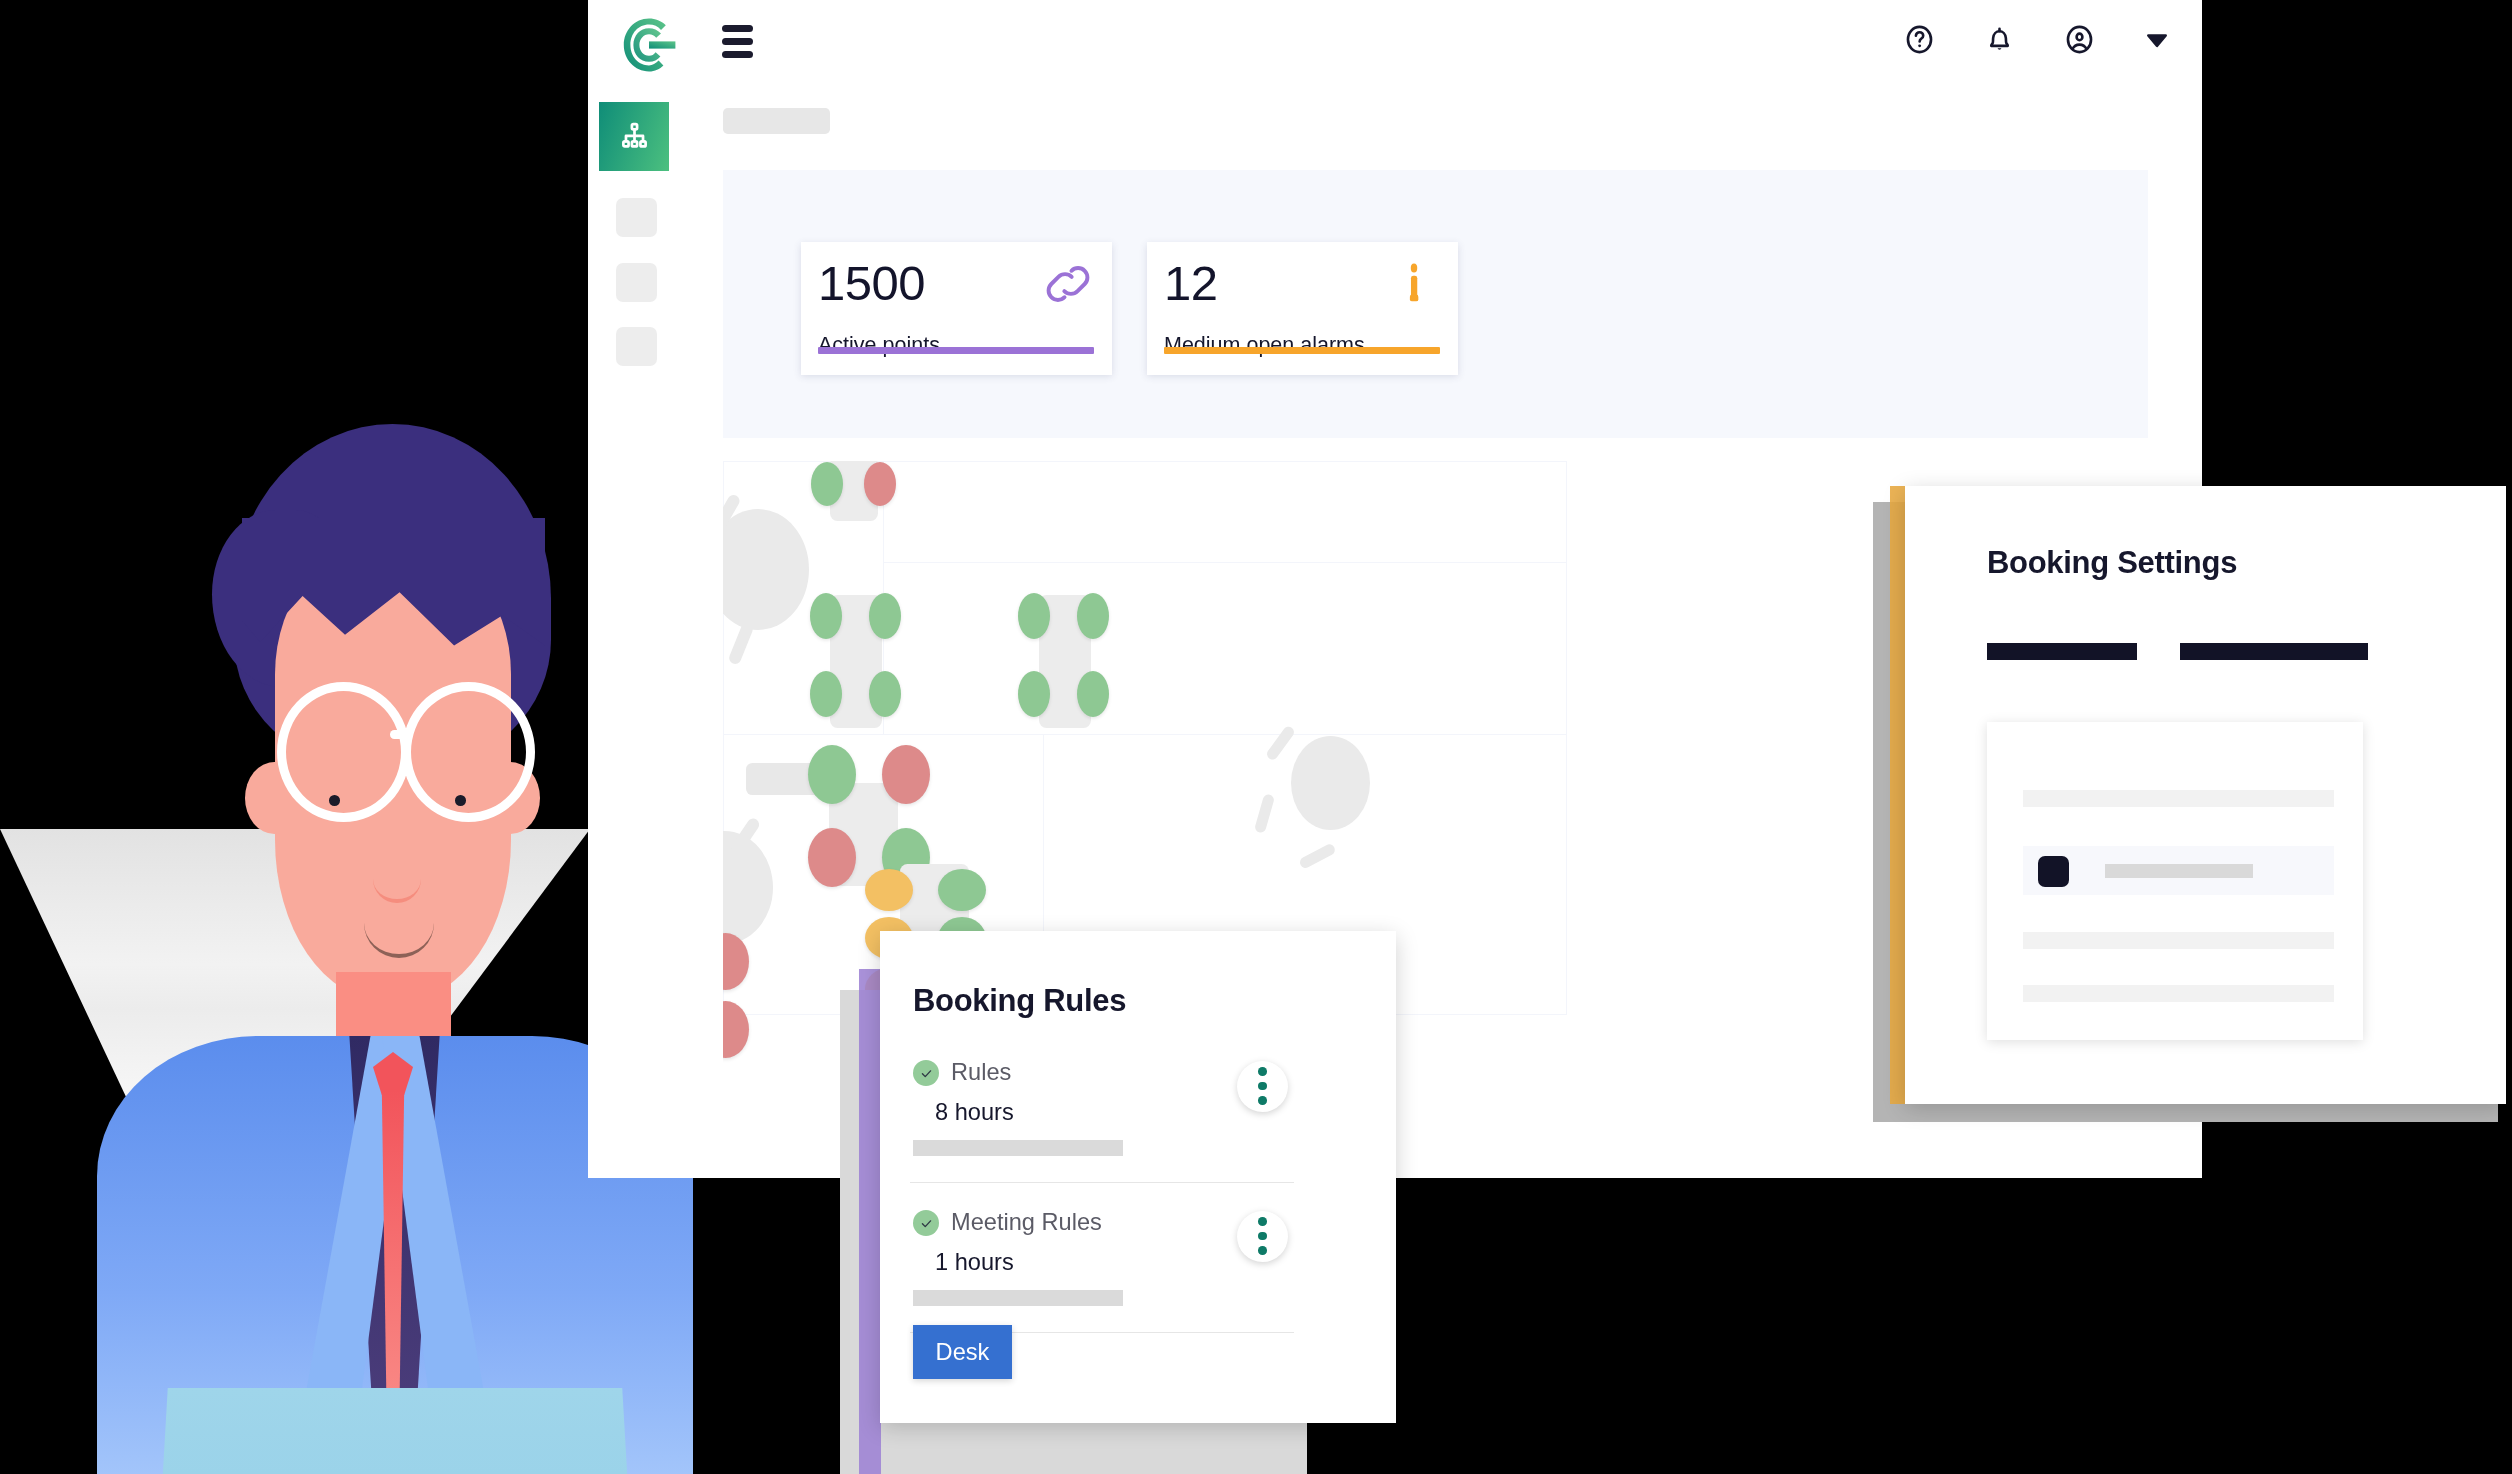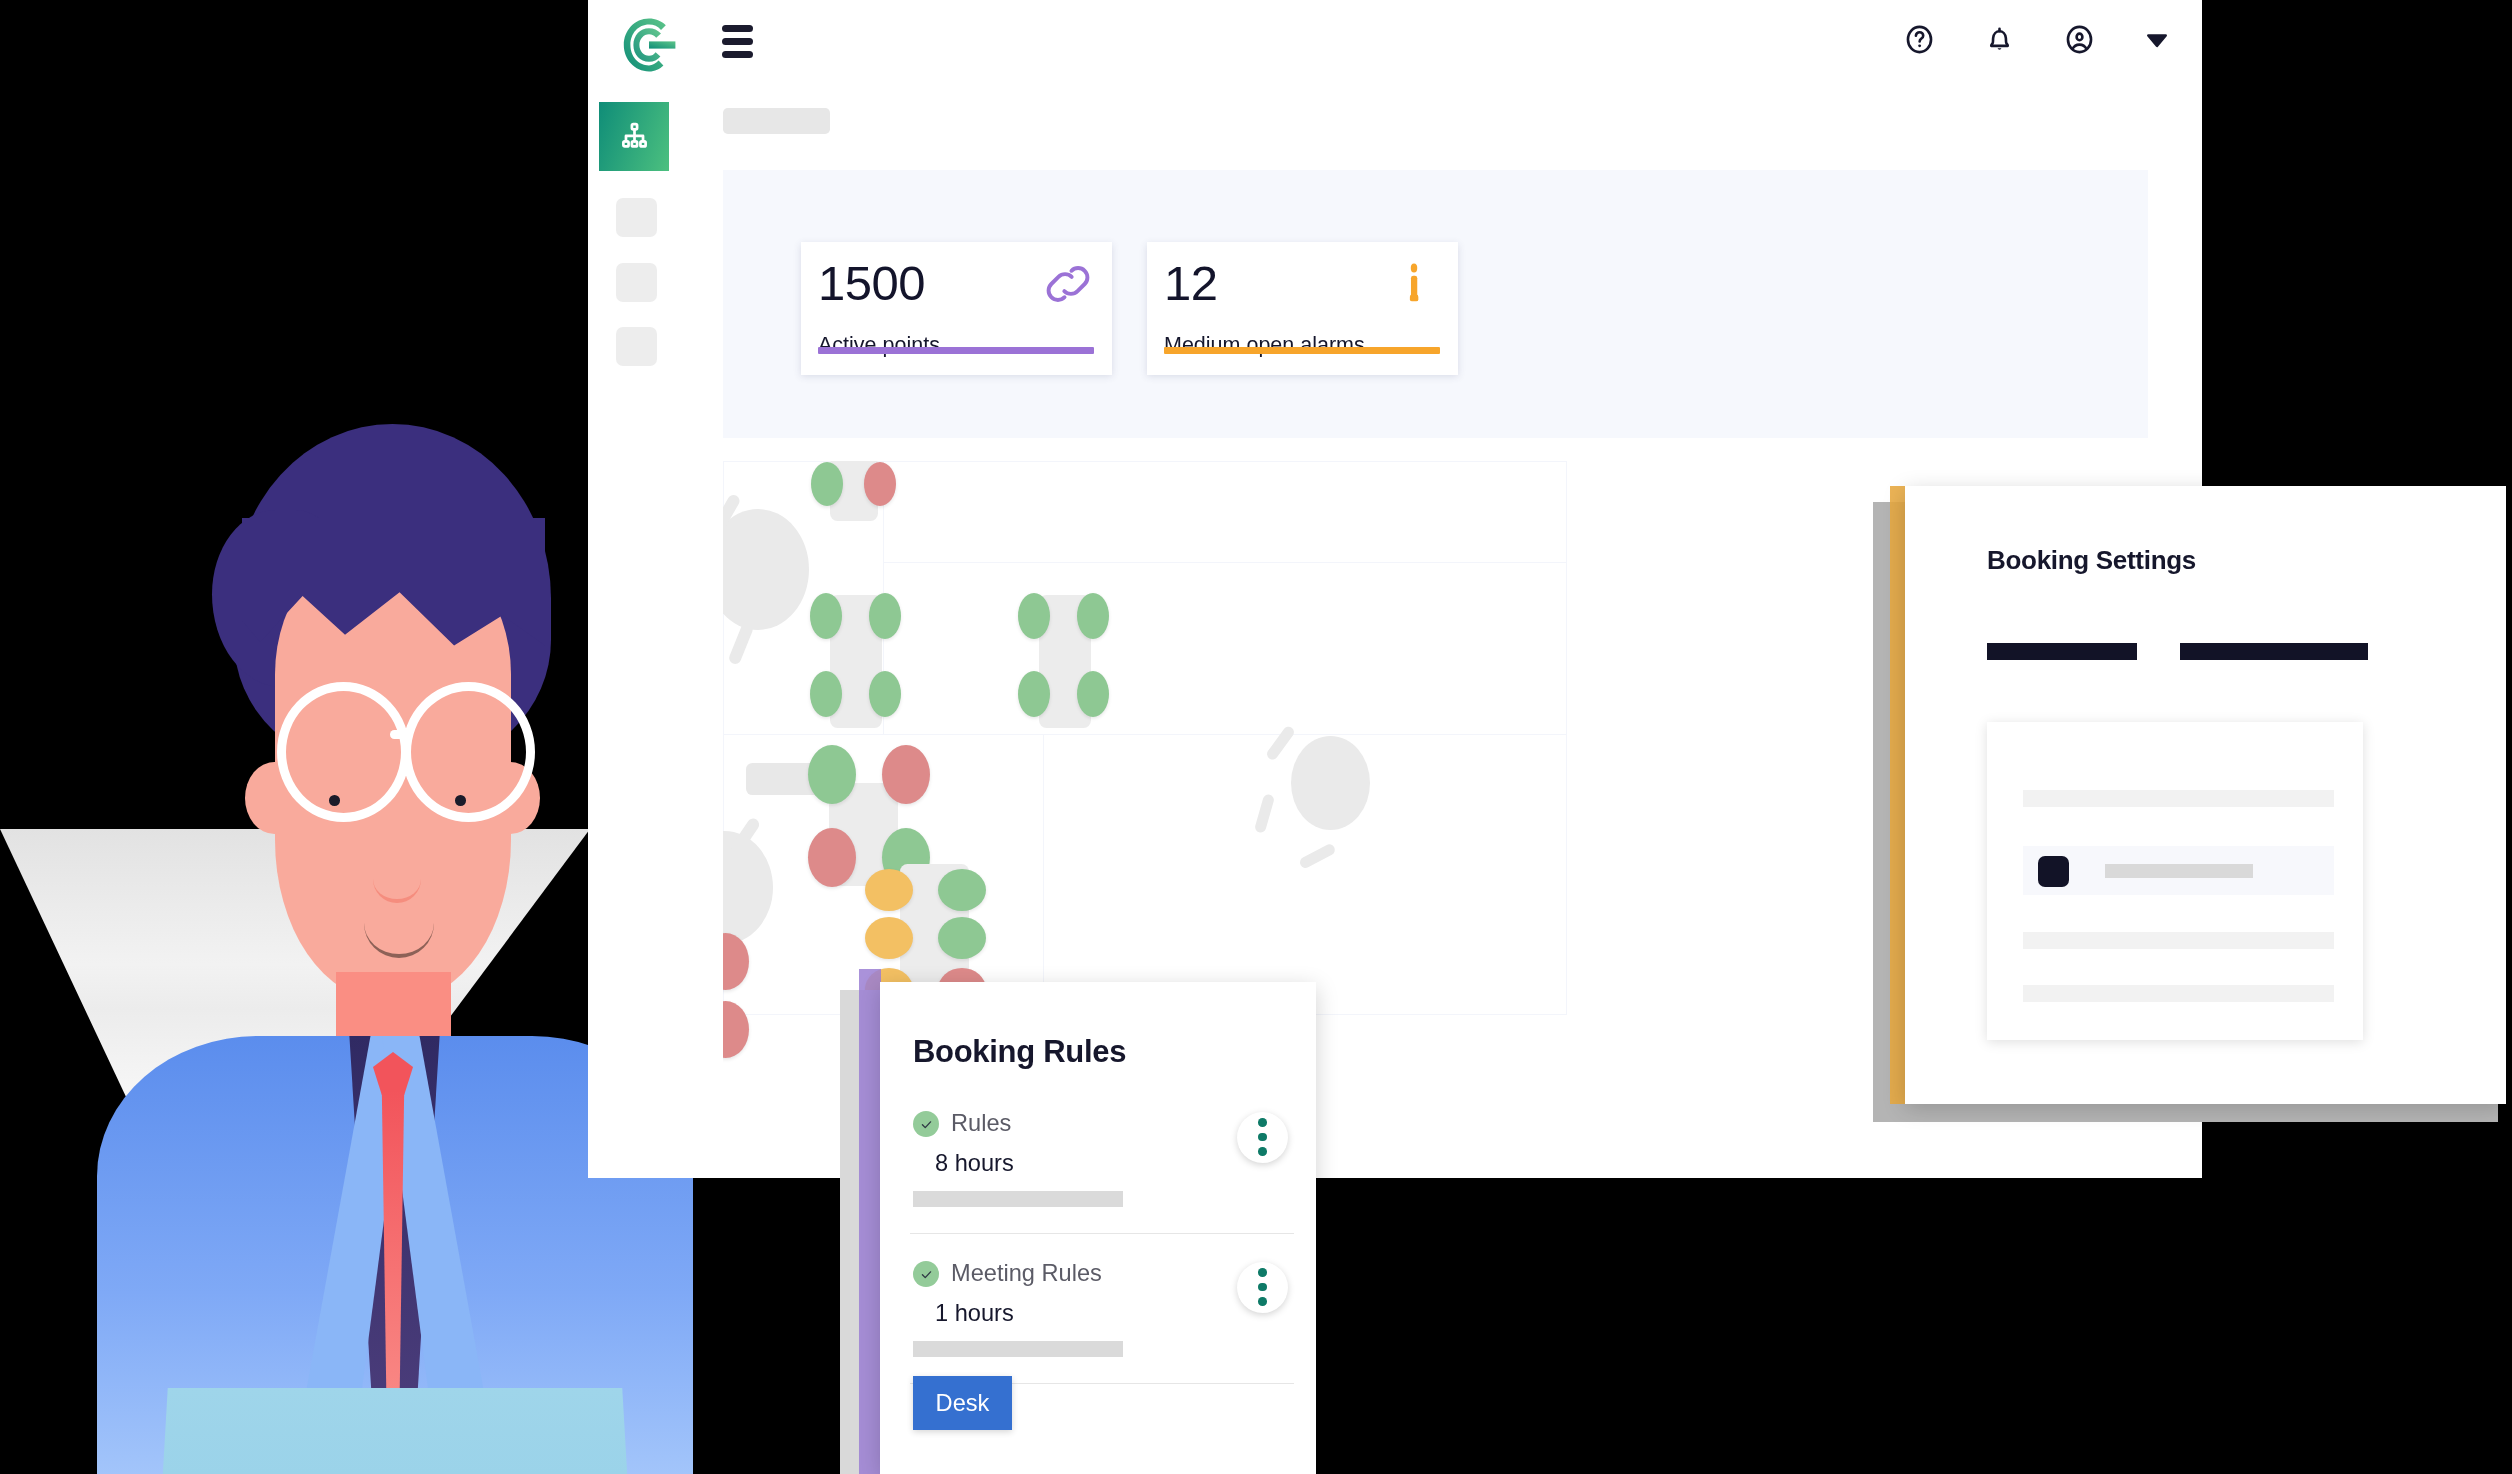--- a/index.html
+++ b/index.html
@@ -138,21 +138,21 @@
   .s-red{background:#dd8a8a;}
   .s-yellow{background:#f3c063;}
   .rt-circle{position:absolute;background:#eaeaea;border-radius:50%;}
   .rt-chair{position:absolute;background:#eaeaea;border-radius:8.6px;}
   .phbox{position:absolute;background:#e8e8e8;border-radius:6.4px;}
 
   
   #rules-shadowcard{position:absolute;left:840px;top:990px;width:467px;height:484px;background:#d9d9d9;}
   #rules-accent{position:absolute;left:859px;top:969px;width:21.5px;height:506px;background:#9b7fd4;opacity:.85;}
   #rules{
-    position:absolute;left:880px;top:982px;width:436px;height:492px;background:#fff;
+    position:absolute;left:880px;top:931px;width:516px;height:492px;background:#fff;
     box-shadow:0 5.4px 21.5px rgba(0,0,0,.18);
   }
   #rules h2{margin:0;position:absolute;left:33px;top:52px;font-size:31px;font-weight:bold;color:#16172c;letter-spacing:-0.3px;}
   .rule{position:absolute;left:0;width:443px;}
   .rule .chk{position:absolute;left:33px;top:2.1px;width:26px;height:26px;border-radius:50%;background:#93cb99;display:flex;align-items:center;justify-content:center;}
   .rule .nm{position:absolute;left:71px;top:1.1px;font-size:23.6px;color:#5b5b66;}
   .rule .hrs{position:absolute;left:33px;top:41px;font-size:23.6px;color:#16172c;margin-left:22px;}
   .rule .ph{position:absolute;left:33px;top:82px;width:210px;height:16px;background:#dadada;}
   .rule .kebab{
     position:absolute;right:35px;top:2.7px;width:51px;height:51px;border-radius:50%;background:#fff;
@@ -167,21 +167,21 @@
     box-shadow:0 2.1px 6.4px rgba(0,0,0,.16);
   }
 
   
   #bs-shadow{position:absolute;left:1873px;top:502px;width:625px;height:620px;background:#b4b4b4;}
   #bs-accent{position:absolute;left:1890px;top:486px;width:26px;height:618px;background:#e8a83f;opacity:.88;}
   #bs{
     position:absolute;left:1905px;top:486px;width:601px;height:618px;background:#fff;
     box-shadow:0 5.4px 21.5px rgba(0,0,0,.18);
   }
-  #bs h2{margin:0;position:absolute;left:82px;top:59px;font-size:26px;font-weight:bold;color:#16172c;letter-spacing:-0.3px;text-align:right;}
+  #bs h2{margin:0;position:absolute;left:82px;top:59px;font-size:31px;font-weight:bold;color:#16172c;letter-spacing:-0.3px;text-align:right;}
   .bs-tab{position:absolute;top:157px;height:17px;background:#121327;}
   .bs-card{
     position:absolute;left:82px;top:236px;width:376px;height:318px;background:#fff;
     box-shadow:0 2.1px 11.8px rgba(0,0,0,.13);
   }
   .bs-line{position:absolute;left:36px;background:#f2f2f2;height:17px;}
   .bs-row{position:absolute;left:36px;top:124px;width:311px;height:49px;background:#f7f8fc;}
   .bs-sq{position:absolute;left:15px;top:10.2px;width:31px;height:31px;background:#121327;border-radius:7px;}
   .bs-rowline{position:absolute;left:82px;top:17.7px;width:148px;height:14px;background:#d9d9d9;}
 </style>

